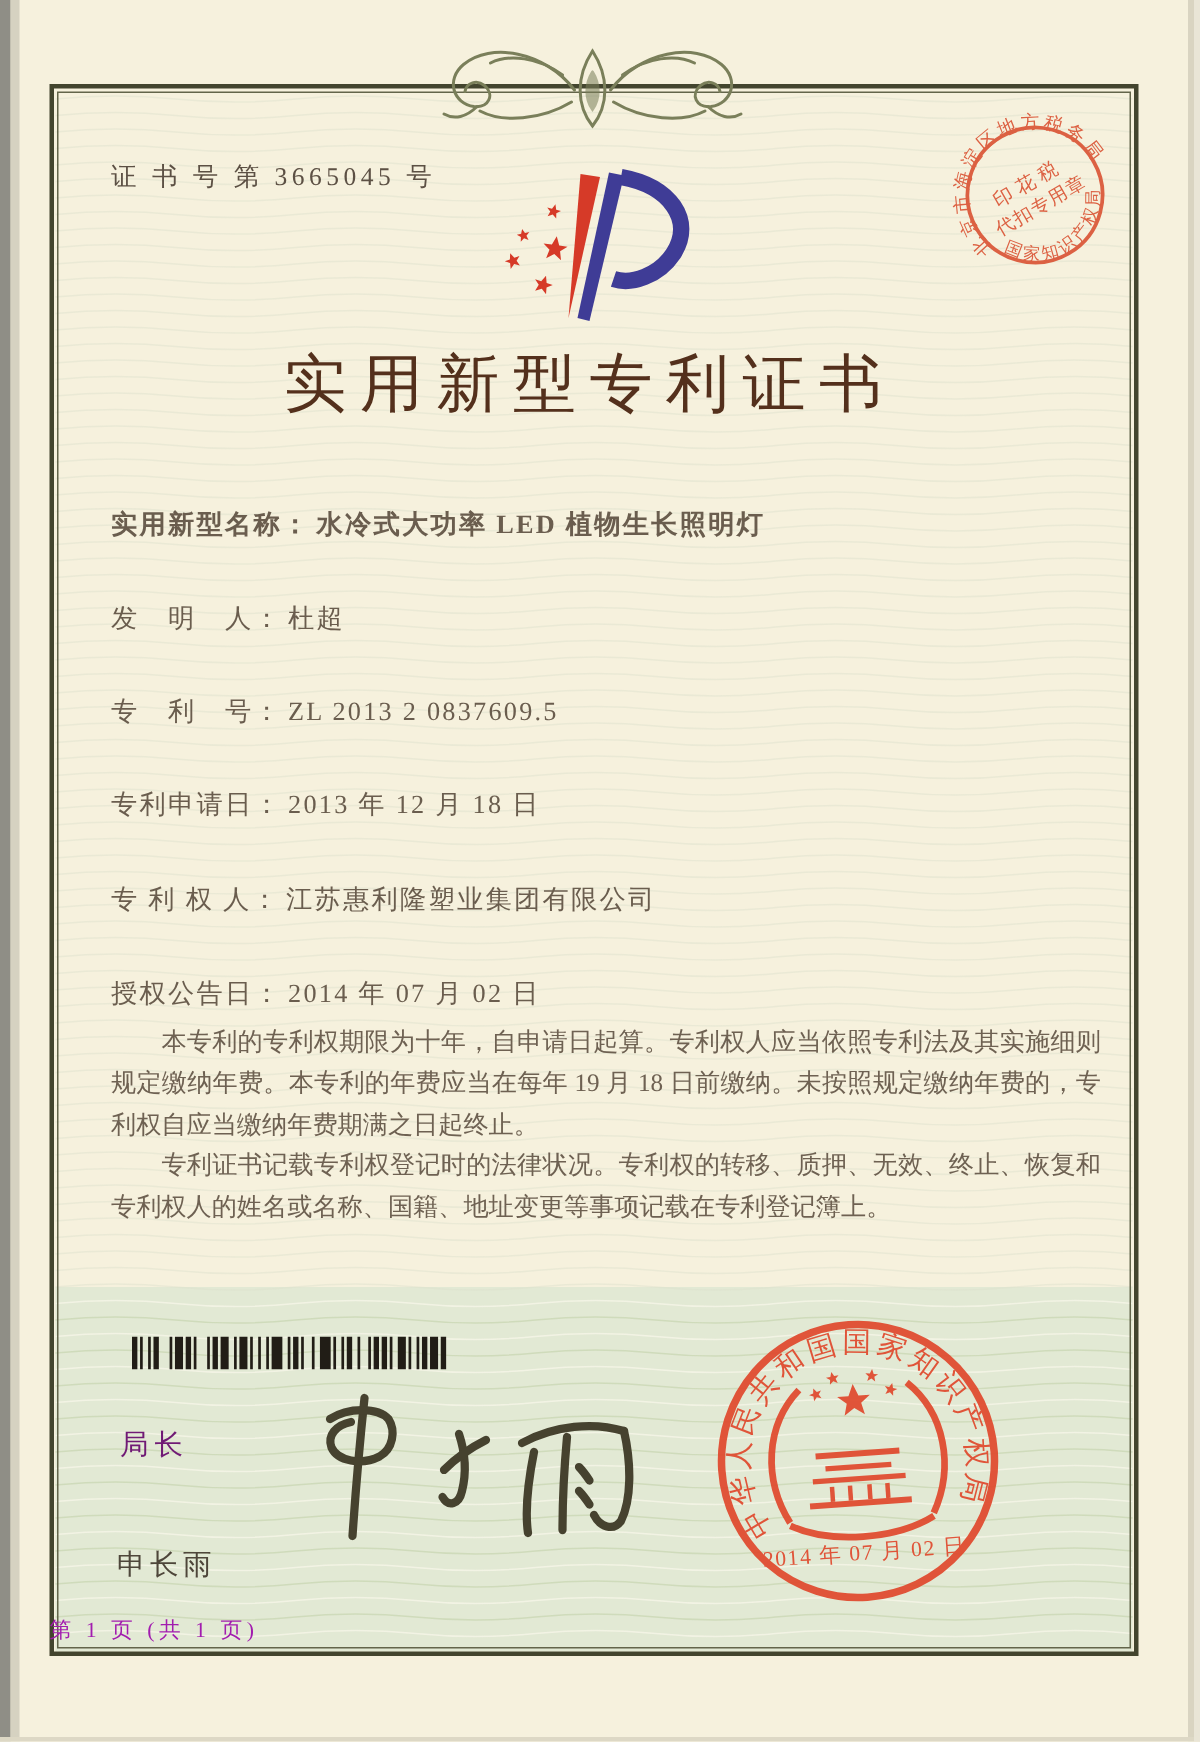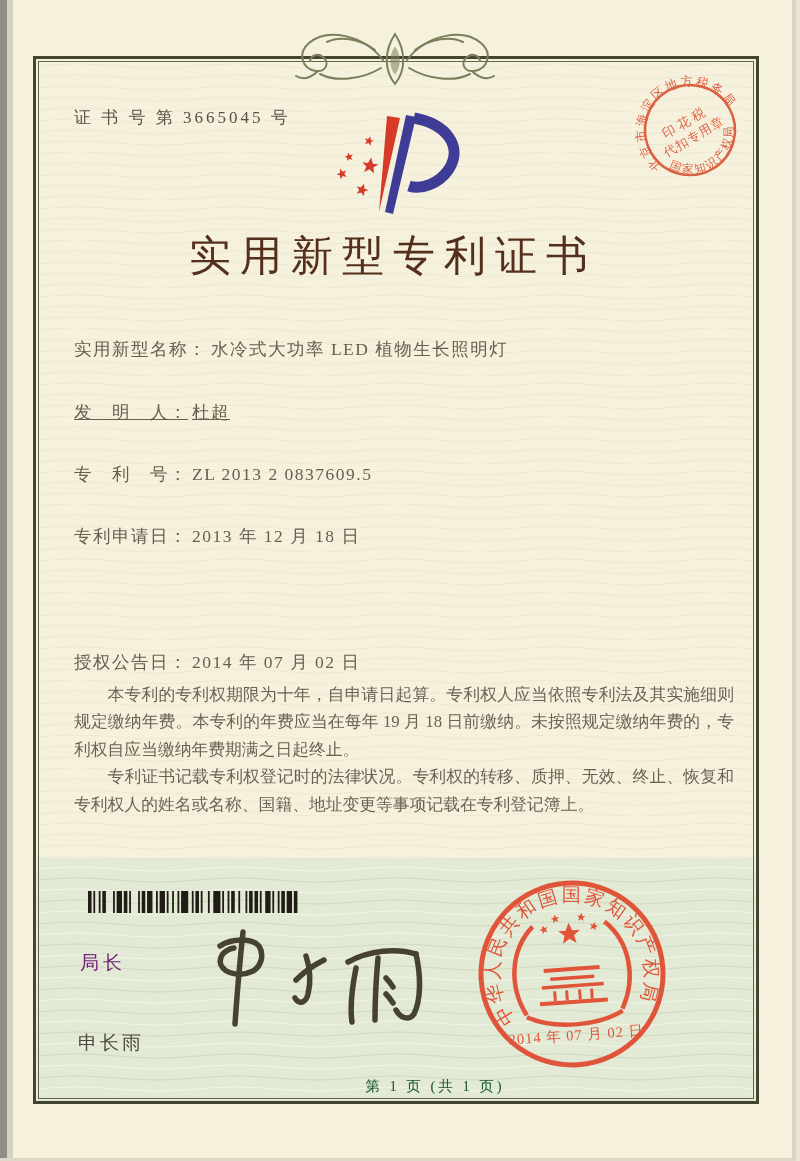--- a/index.html
+++ b/index.html
@@ -31,41 +31,41 @@
   #ornament-svg { left:263px; top:18px; z-index:2; }
   #taxstamp-svg { left:612px; top:52px; z-index:3; opacity:.88; }
 
   .doc-title {
     left:33px; top:228px; width:720px; text-align:center;
     font-size:42px; font-weight:normal; letter-spacing:9px;
     color:#54301c; z-index:2;
   }
 
   .field-row { left:74px; font-size:17.5px; letter-spacing:1.5px; color:#6a5d4e; z-index:2; white-space:nowrap; }
-  .fr0 { top:337px; } .fr1 { top:400px;text-decoration:underline; } .fr2 { top:462px; }
+  .fr0 { top:337px;font-weight:bold; } .fr1 { top:400px; } .fr2 { top:462px; }
   .fr3 { top:524px; } .fr4 { top:587px; } .fr5 { top:650px; }
   .field-label { margin-right:4px; }
 
   .paragraphs {
     left:74px; top:681px; width:660px; z-index:2;
     font-size:16.8px; line-height:27.4px; text-align:justify;
     color:#6e6152;
   }
   .paragraphs p { margin:0; text-indent:2em; }
 
   #barcode-svg { left:88px; top:891px; z-index:2; }
 
   .signer-title { left:80px; top:950px; font-size:19px; letter-spacing:4px; color:#701a75; z-index:2; }
   .signer-name  { left:78px; top:986px; font-size:19px; letter-spacing:3px; color:#4e463a; z-index:2;margin-top:44px; }
   #signature-svg { left:180px; top:920px; z-index:2; }
   #seal-svg { left:470px; top:872px; z-index:3; opacity:.92; }
 
   .footer {
-    left:33px; top:1077px; width:720px; text-align:center;
-    font-size:14.5px; letter-spacing:3px; color:#14532d; z-index:2;padding-left:42px;
+    left:33px; top:1077px; width:720px; text-align:left;
+    font-size:14.5px; letter-spacing:3px; color:#a21caf; z-index:2;
   }
 </style>
 </head>
 <body>
 
 <div class="page">
 
   <svg id="bg-svg" class="abs" width="800" height="1161">
     <rect x="37" y="858" width="718" height="243" fill="#e2e9d4"></rect>
     <g id="waves">
@@ -232,20 +232,23 @@
   </div>
   <div class="abs field-row fr1">
     <span class="field-label">发　明　人：</span><span>杜超</span>
   </div>
   <div class="abs field-row fr2">
     <span class="field-label">专　利　号：</span><span>ZL 2013 2 0837609.5</span>
   </div>
   <div class="abs field-row fr3">
     <span class="field-label">专利申请日：</span><span>2013 年 12 月 18 日</span>
   </div>
+  <div class="abs field-row fr4">
+    <span class="field-label">专 利 权 人：</span><span>江苏惠利隆塑业集团有限公司</span>
+  </div>
   <div class="abs field-row fr5">
     <span class="field-label">授权公告日：</span><span>2014 年 07 月 02 日</span>
   </div>
 
   <div class="abs paragraphs">
     <p>本专利的专利权期限为十年，自申请日起算。专利权人应当依照专利法及其实施细则规定缴纳年费。本专利的年费应当在每年 19 月 18 日前缴纳。未按照规定缴纳年费的，专利权自应当缴纳年费期满之日起终止。</p>
     <p>专利证书记载专利权登记时的法律状况。专利权的转移、质押、无效、终止、恢复和专利权人的姓名或名称、国籍、地址变更等事项记载在专利登记簿上。</p>
   </div>
 
   <svg id="barcode-svg" class="abs" width="215" height="22" viewBox="0 0 215 22">

